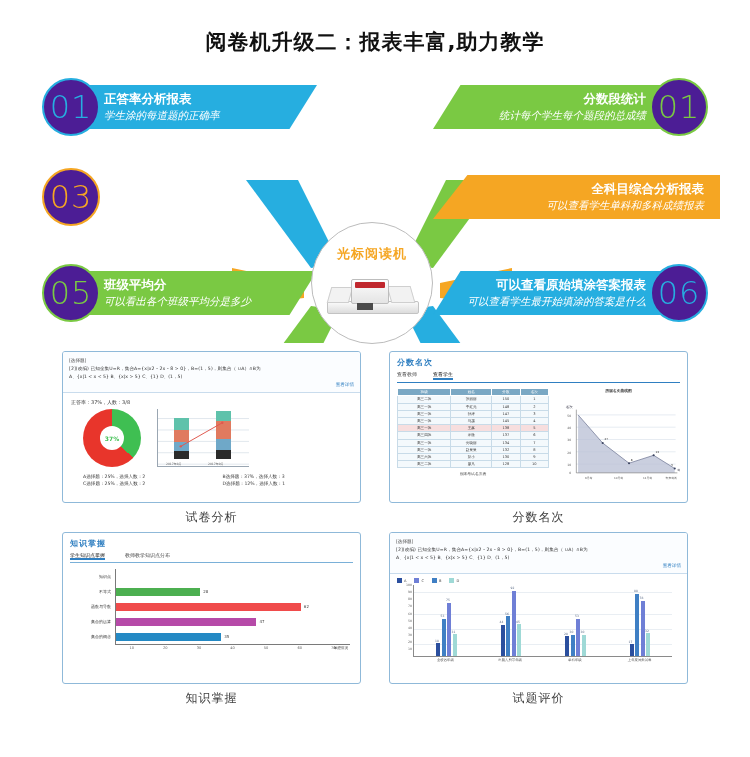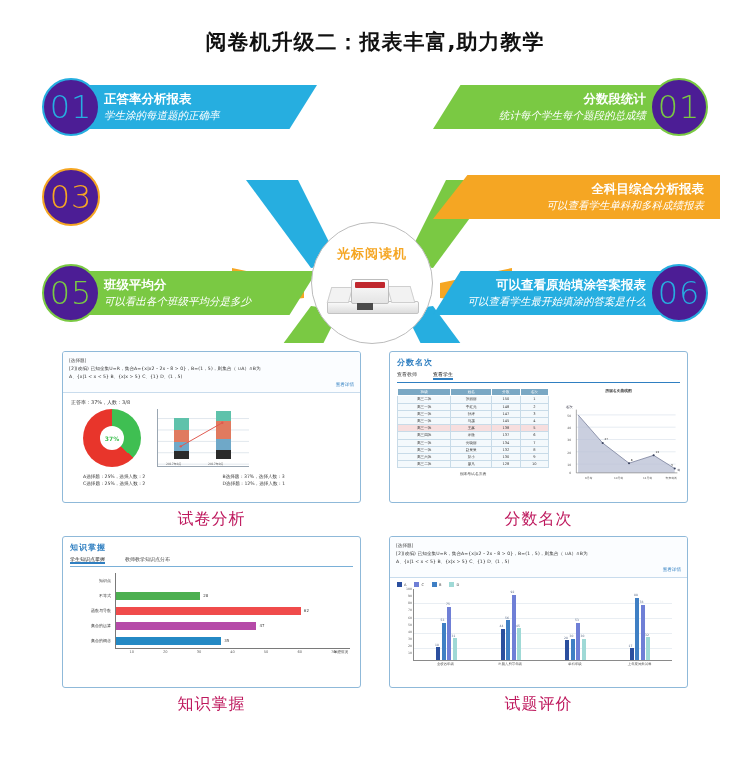--- a/index.html
+++ b/index.html
@@ -142,22 +142,22 @@
     border: 1px solid #8fb9d9;
     border-radius: 3px;
     background: #ffffff;
     overflow: hidden;
     position: relative;
     font-size: 4.4px;
     color: #3b3b3b;
   }
   .shot-caption {
     margin-top: 6px;
-    font-size: 16px;
-    color: #be185d;
+    font-size: 12px;
+    color: #404040;
     letter-spacing: 1px;
   }
 
   
   .qbox {
     border-bottom: 1px solid #c9dced;
     background: #fbfdff;
     padding: 5px 6px 3px 6px;
     line-height: 1.7;
   }

